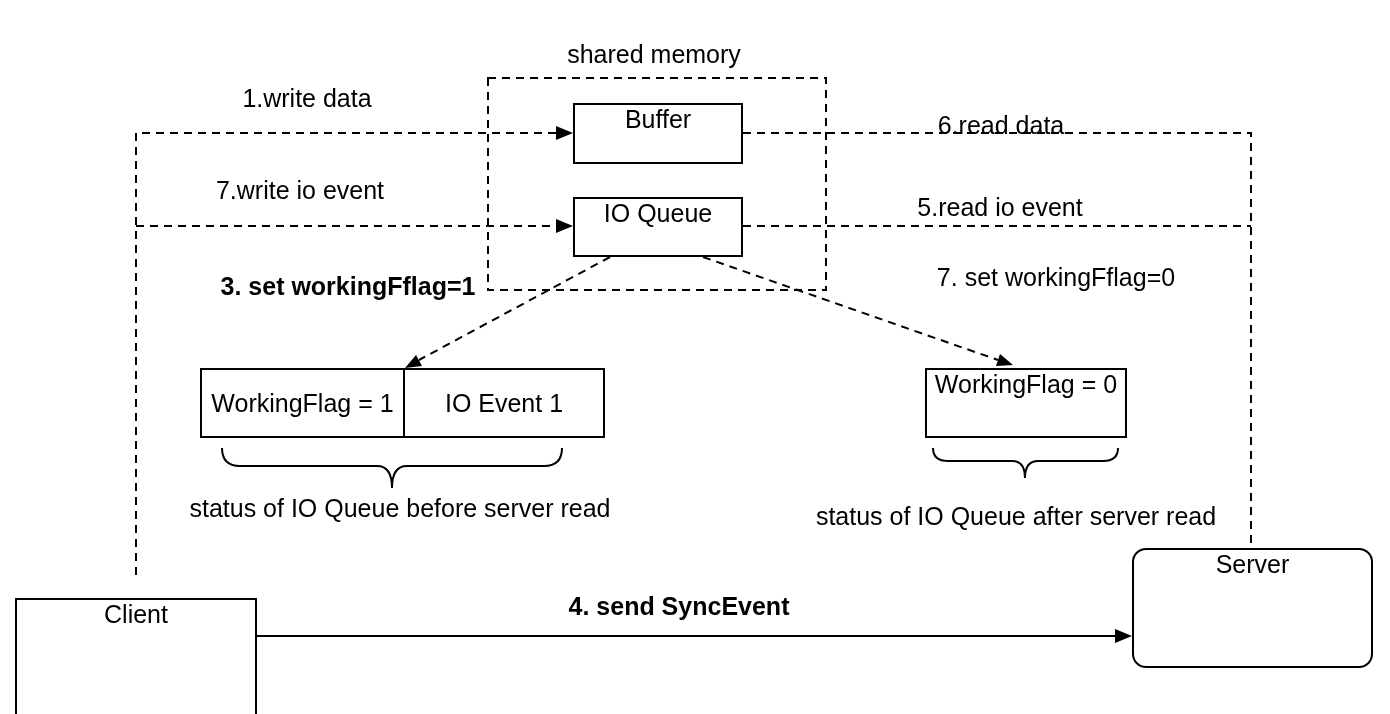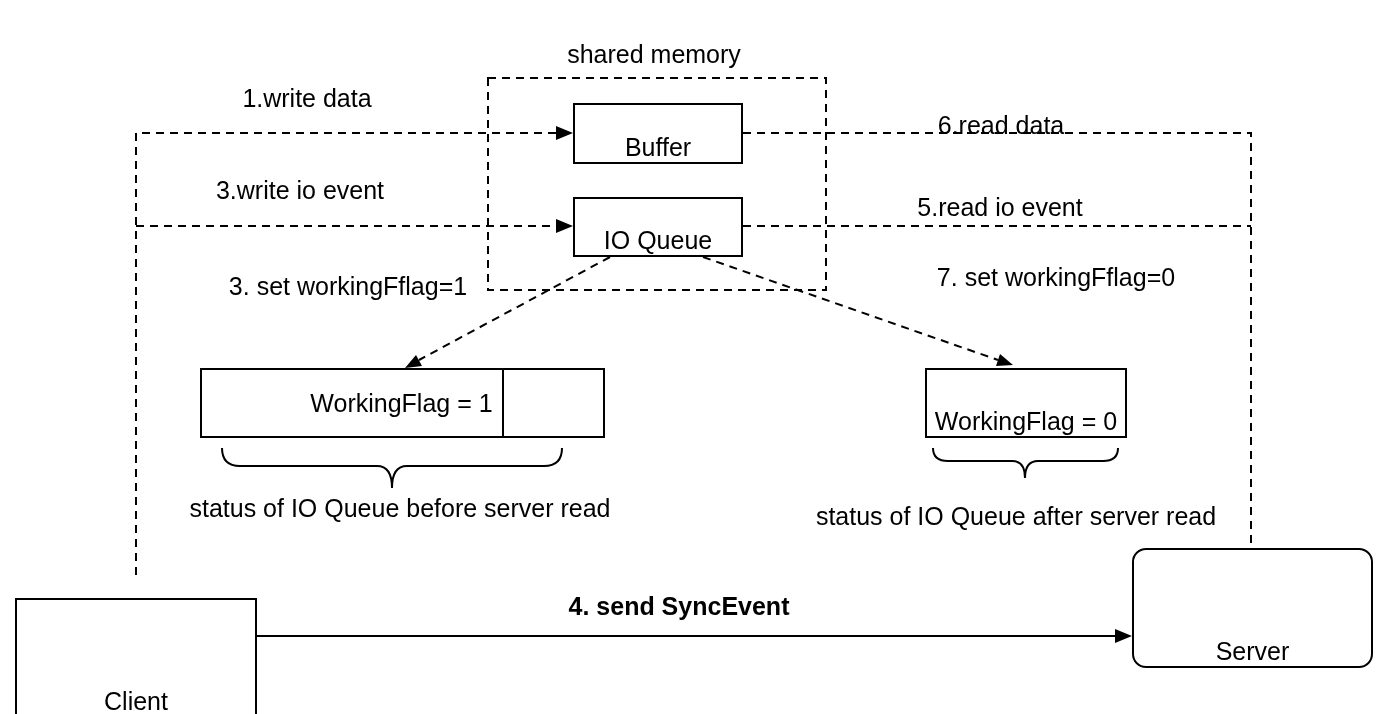--- a/index.html
+++ b/index.html
@@ -14,21 +14,21 @@
     overflow:hidden;
   }
   .wires { position:absolute; left:0; top:0; }
   .ln   { stroke:var(--stroke); stroke-width:2; fill:none; }
   .dash { stroke-dasharray:8 6; }
   .ah   { fill:var(--stroke); stroke:none; }
   .node {
     position:absolute;
     border:2px solid var(--stroke);
     background:var(--bg);
-    display:flex; align-items:flex-end; justify-content:center;
+    display:flex; align-items:flex-start; justify-content:center;
     font-size:25px; white-space:nowrap;
   }
   .split { padding:0; }
   .cell {
     height:100%; display:flex; align-items:center; justify-content:center;
     white-space:nowrap;
   }
   .cell-left  { width:203px; border-right:2px solid var(--stroke); }
   .cell-right { flex:1; }
   .lbl {
@@ -67,37 +67,40 @@
     <path d="M257,636 L1115,636" class="ln"></path>
     <polygon points="1132,636 1115,629 1115,643" class="ah"></polygon>
 
     <path d="M222,448 Q222,466 240,466 L377,466 Q392,466 392,488 Q392,466 407,466 L544,466 Q562,466 562,448" class="ln"></path>
     <path d="M933,448 Q933,461 948,461 L1012,461 Q1025,461 1025,478 Q1025,461 1038,461 L1103,461 Q1118,461 1118,448" class="ln"></path>
   </svg>
 
   <div class="lbl" style="left:654px; top:40px;margin-top:14px;">shared memory</div>
 
   <div class="lbl" style="left:307px;  top:98px;">1.write data</div>
-  <div class="lbl" style="left:300px;  top:190px;">3.write io event</div>
-  <div class="lbl" style="left:348px;  top:286px;">3. set workingFflag=1</div>
+  <div class="lbl" style="left:300px;  top:190px;">7.write io event</div>
+  <div class="lbl" style="left:348px;  top:286px;font-weight:bold;">3. set workingFflag=1</div>
   <div class="lbl" style="left:679px;  top:606px;font-weight:bold;">4. send SyncEvent</div>
   <div class="lbl" style="left:1000px; top:187px;margin-top:20px;">5.read io event</div>
   <div class="lbl" style="left:1001px; top:93px;margin-top:32px;">6.read data</div>
   <div class="lbl" style="left:1056px; top:277px;">7. set workingFflag=0</div>
 
   <div class="node" style="left:573px; top:103px; width:170px; height:61px;">
     <span>Buffer</span>
   </div>
   <div class="node" style="left:573px; top:197px; width:170px; height:60px;">
     <span>IO Queue</span>
   </div>
 
   <div class="node split" style="left:200px; top:368px; width:405px; height:70px;">
     <div class="cell cell-left">
       <span>WorkingFlag = 1</span>
+    </div>
+    <div class="cell cell-right">
+      <span>IO Event 1</span>
     </div>
   </div>
   <div class="lbl" style="left:400px; top:508px;text-align:right;">status of IO Queue before server read</div>
 
   <div class="node" style="left:925px; top:368px; width:202px; height:70px;">
     <span>WorkingFlag = 0</span>
   </div>
   <div class="lbl" style="left:1016px; top:516px;">status of IO Queue after server read</div>
 
   <div class="node" style="left:15px; top:575px; width:242px; height:120px;margin-top:23px;">

